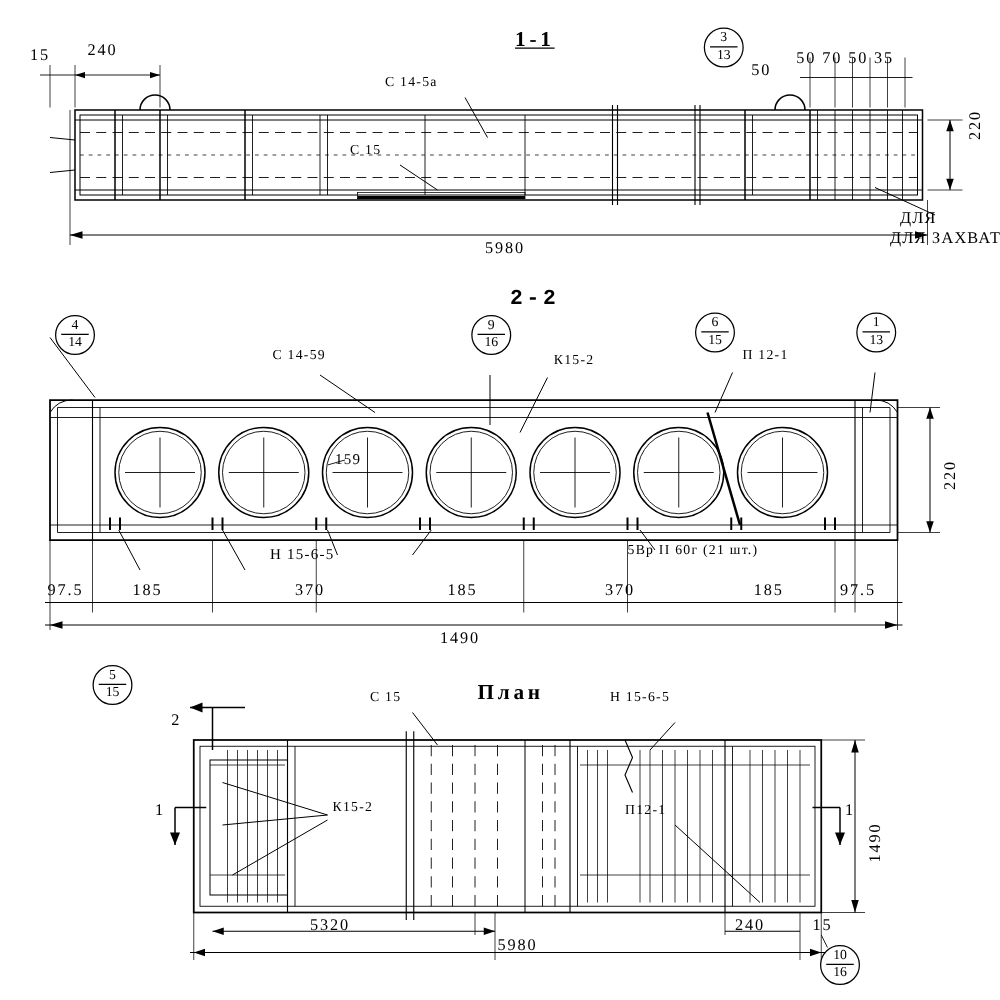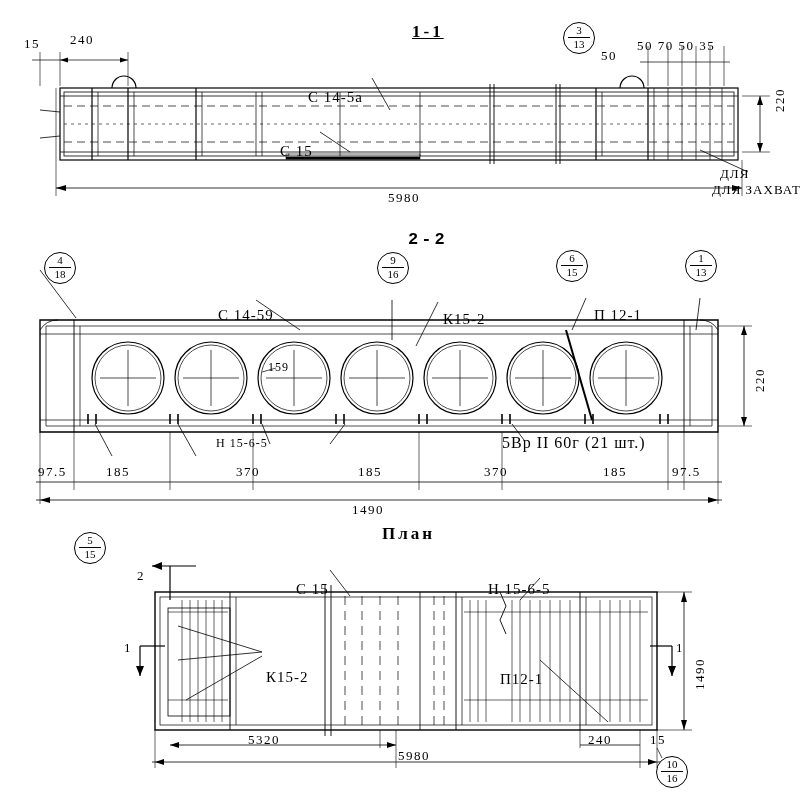--- a/index.html
+++ b/index.html
@@ -4,21 +4,21 @@
 <style>
   html,body{margin:0;padding:0;background:#ffffff;}
   body{width:800px;height:800px;position:relative;overflow:hidden;
        font-family:"Liberation Serif", serif; color:#000;}
   .wrap{position:absolute;left:0;top:0;width:800px;height:800px;}
   svg{position:absolute;left:0;top:0;}
   .lbl{position:absolute;font-family:"Liberation Serif",serif;color:#000;
        white-space:nowrap;letter-spacing:1px;}
   .ttl{font-size:17px;font-weight:bold;letter-spacing:3px;}
   .dim{font-size:13px;letter-spacing:1.5px;}
-  .mark{font-size:15px;letter-spacing:1px;margin-top:29px;}
+  .mark{font-size:11px;letter-spacing:1px;}
   .small{font-size:11px;letter-spacing:1px;}
   .vert{transform:rotate(-90deg);transform-origin:left top;}
   .callout{position:absolute;width:30px;height:30px;border:1.6px solid #000;
            border-radius:50%;background:#fff;}
   .callout .num{position:absolute;left:0;width:30px;text-align:center;
                 font-size:11px;font-family:"Liberation Serif",serif;}
   .callout .num.top{top:1px;}
   .callout .num.bot{top:15px;}
   .callout .bar{position:absolute;left:4px;top:14px;width:22px;height:1px;background:#000;}
 </style>
@@ -323,54 +323,54 @@
   <div class="bar"></div>
   <div class="num bot">13</div>
 </div>
 
 <div class="lbl ttl" style="left:408px;top:230px;font-family:Liberation Mono, monospace;">2-2</div>
 <div class="lbl mark" style="left:218px;top:278px;">С 14-59</div>
 <div class="lbl mark" style="left:443px;top:282px;">К15-2</div>
 <div class="lbl mark" style="left:594px;top:278px;">П 12-1</div>
 <div class="lbl small" style="left:216px;top:436px;font-size:12px;">Н 15-6-5</div>
 <div class="lbl small" style="left:268px;top:360px;font-size:12px;">159</div>
-<div class="lbl small" style="left:502px;top:434px;font-size:16px;">5Вр II 60г  (21 шт.)</div>
+<div class="lbl small" style="left:502px;top:434px;font-size:11px;">5Вр II 60г  (21 шт.)</div>
 
 <div class="lbl dim vert" style="left:752px;top:392px;">220</div>
 <div class="lbl dim" style="left:38px;top:464px;">97.5</div>
 <div class="lbl dim" style="left:106px;top:464px;">185</div>
 <div class="lbl dim" style="left:236px;top:464px;">370</div>
 <div class="lbl dim" style="left:358px;top:464px;">185</div>
 <div class="lbl dim" style="left:484px;top:464px;">370</div>
 <div class="lbl dim" style="left:603px;top:464px;">185</div>
 <div class="lbl dim" style="left:672px;top:464px;">97.5</div>
 <div class="lbl dim" style="left:352px;top:502px;">1490</div>
 
 <div class="callout" style="left:44px;top:252px;">
   <div class="num top">4</div>
   <div class="bar"></div>
-  <div class="num bot">18</div>
+  <div class="num bot">14</div>
 </div>
 <div class="callout" style="left:377px;top:252px;">
   <div class="num top">9</div>
   <div class="bar"></div>
   <div class="num bot">16</div>
 </div>
 <div class="callout" style="left:556px;top:250px;">
   <div class="num top">6</div>
   <div class="bar"></div>
   <div class="num bot">15</div>
 </div>
 <div class="callout" style="left:685px;top:250px;">
   <div class="num top">1</div>
   <div class="bar"></div>
   <div class="num bot">13</div>
 </div>
 
-<div class="lbl ttl" style="left:382px;top:524px;">План</div>
+<div class="lbl ttl" style="left:382px;top:544px;">План</div>
 <div class="lbl mark" style="left:296px;top:552px;">С 15</div>
 <div class="lbl mark" style="left:488px;top:552px;">Н 15-6-5</div>
 <div class="lbl mark" style="left:266px;top:640px;">К15-2</div>
 <div class="lbl mark" style="left:500px;top:642px;">П12-1</div>
 
 <div class="lbl dim" style="left:137px;top:568px;">2</div>
 <div class="lbl dim" style="left:124px;top:640px;">1</div>
 <div class="lbl dim" style="left:676px;top:640px;">1</div>
 
 <div class="lbl dim" style="left:248px;top:732px;">5320</div>

